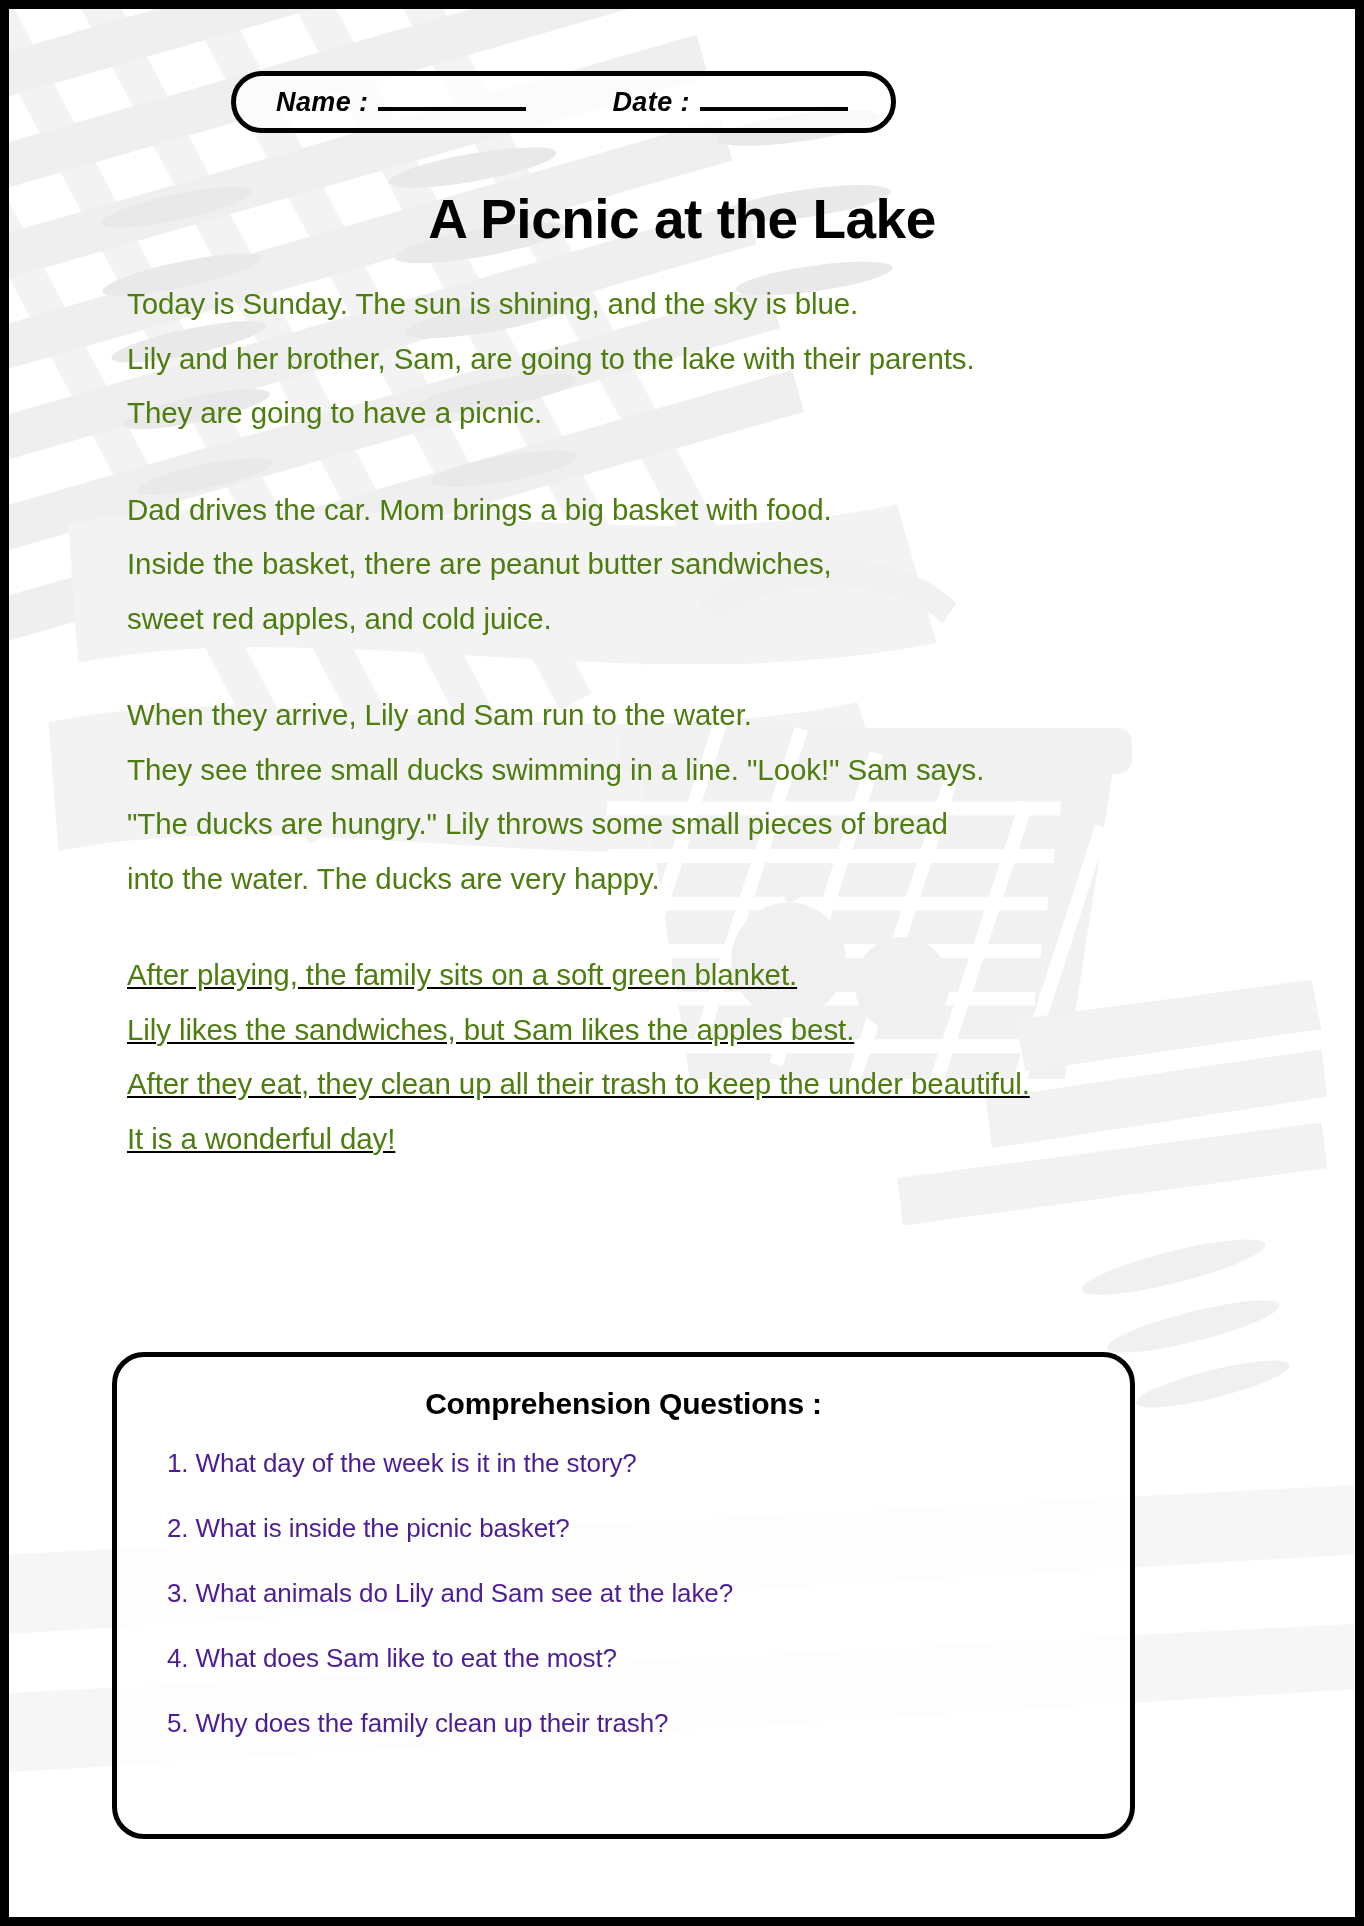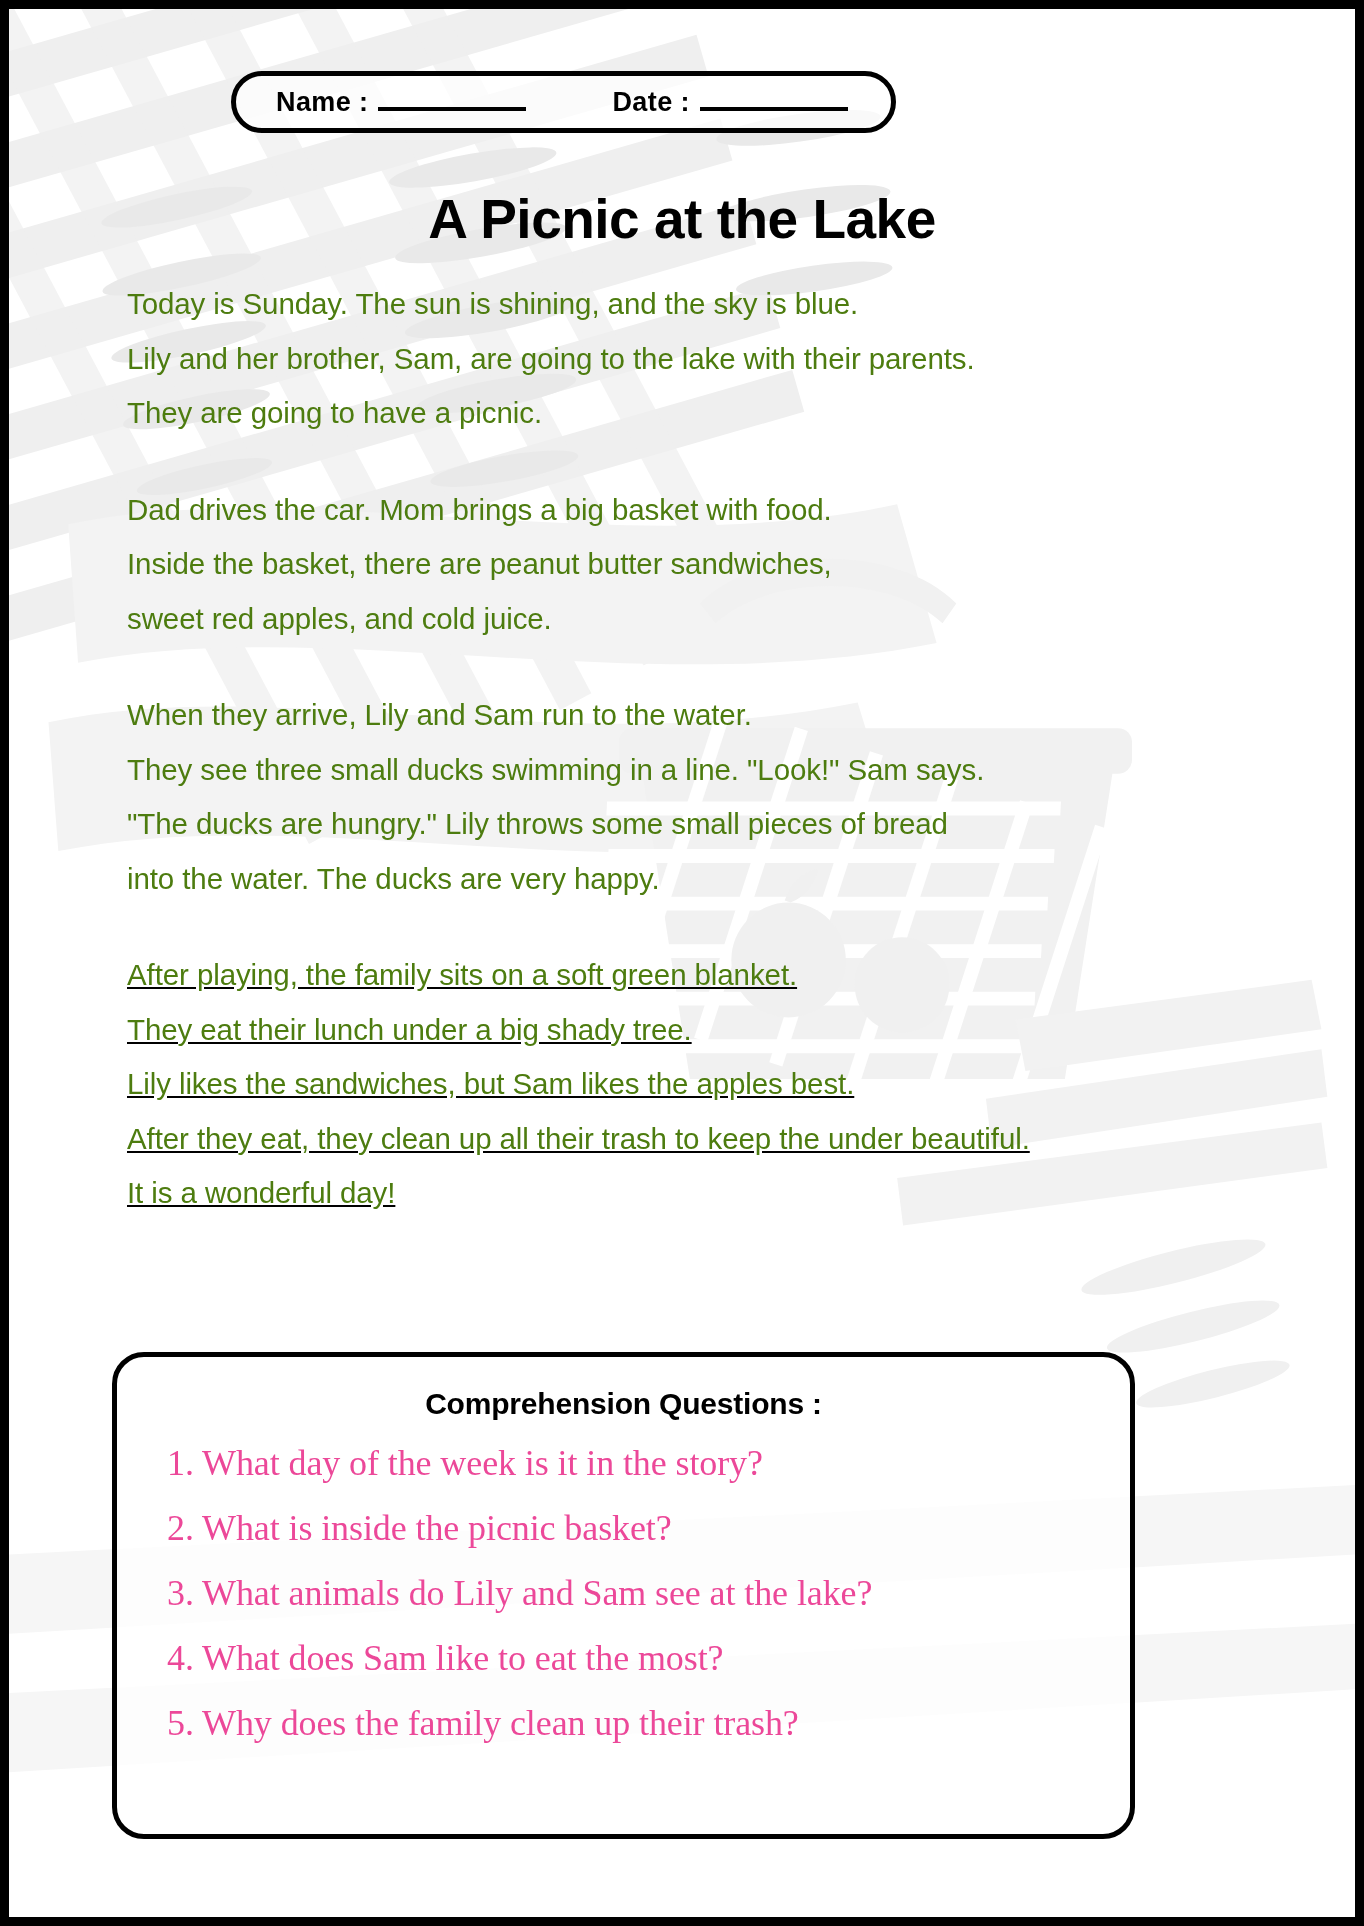--- a/index.html
+++ b/index.html
@@ -51,20 +51,21 @@
     left: 222px;
     top: 62px;
     width: 665px;
     height: 62px;
     border: 5px solid #000000;
     border-radius: 34px;
     background: rgba(255,255,255,0.72);
     display: flex;
     align-items: center;
     padding: 0 40px;
+    font-style: italic;
   }
   .nd-group {
     display: flex;
     align-items: baseline;
     white-space: nowrap;
   }
   .nd-group.date { margin-left: 86px; }
   .nd-label {
     font-size: 27px;
     font-weight: bold;
@@ -126,27 +127,26 @@
     font-size: 30px;
     font-weight: bold;
     color: #000;
     letter-spacing: -0.2px;
     margin-bottom: 22px;
   }
   .questions-list {
     padding-left: 50px;
   }
   .question-item {
-    font-size: 36px;
+    font-size: 26px;
     line-height: 40px;
-    color: #ec4899;
+    color: #4c1d95;
     margin-bottom: 25px;
     white-space: nowrap;
     letter-spacing: -0.1px;
-    font-family: Liberation Serif, serif;
   }
   .question-item:last-child { margin-bottom: 0; }
 </style>
 </head>
 <body>
 
 <div class="page">
 
   <svg class="watermark" viewBox="0 0 1364 1926" preserveAspectRatio="none" aria-hidden="true">
     <g fill="#efefef" stroke="none">
@@ -273,21 +273,20 @@
 
       <div class="story-paragraph">
         <div class="story-line">When they arrive, Lily and Sam run to the water.</div>
         <div class="story-line">They see three small ducks swimming in a line. "Look!" Sam says.</div>
         <div class="story-line">"The ducks are hungry." Lily throws some small pieces of bread</div>
         <div class="story-line">into the water. The ducks are very happy.</div>
       </div>
 
       <div class="story-paragraph">
         <div class="story-line">After playing, the family sits on a soft green blanket.</div>
-        <div class="story-line">They eat their lunch under a big shady tree.</div>
         <div class="story-line">Lily likes the sandwiches, but Sam likes the apples best.</div>
         <div class="story-line">After they eat, they clean up all their trash to keep the under beautiful.</div>
         <div class="story-line">It is a wonderful day!</div>
       </div>
 
     </div>
 
     <div class="questions-box">
       <div class="questions-title">Comprehension Questions :</div>
       <div class="questions-list">

